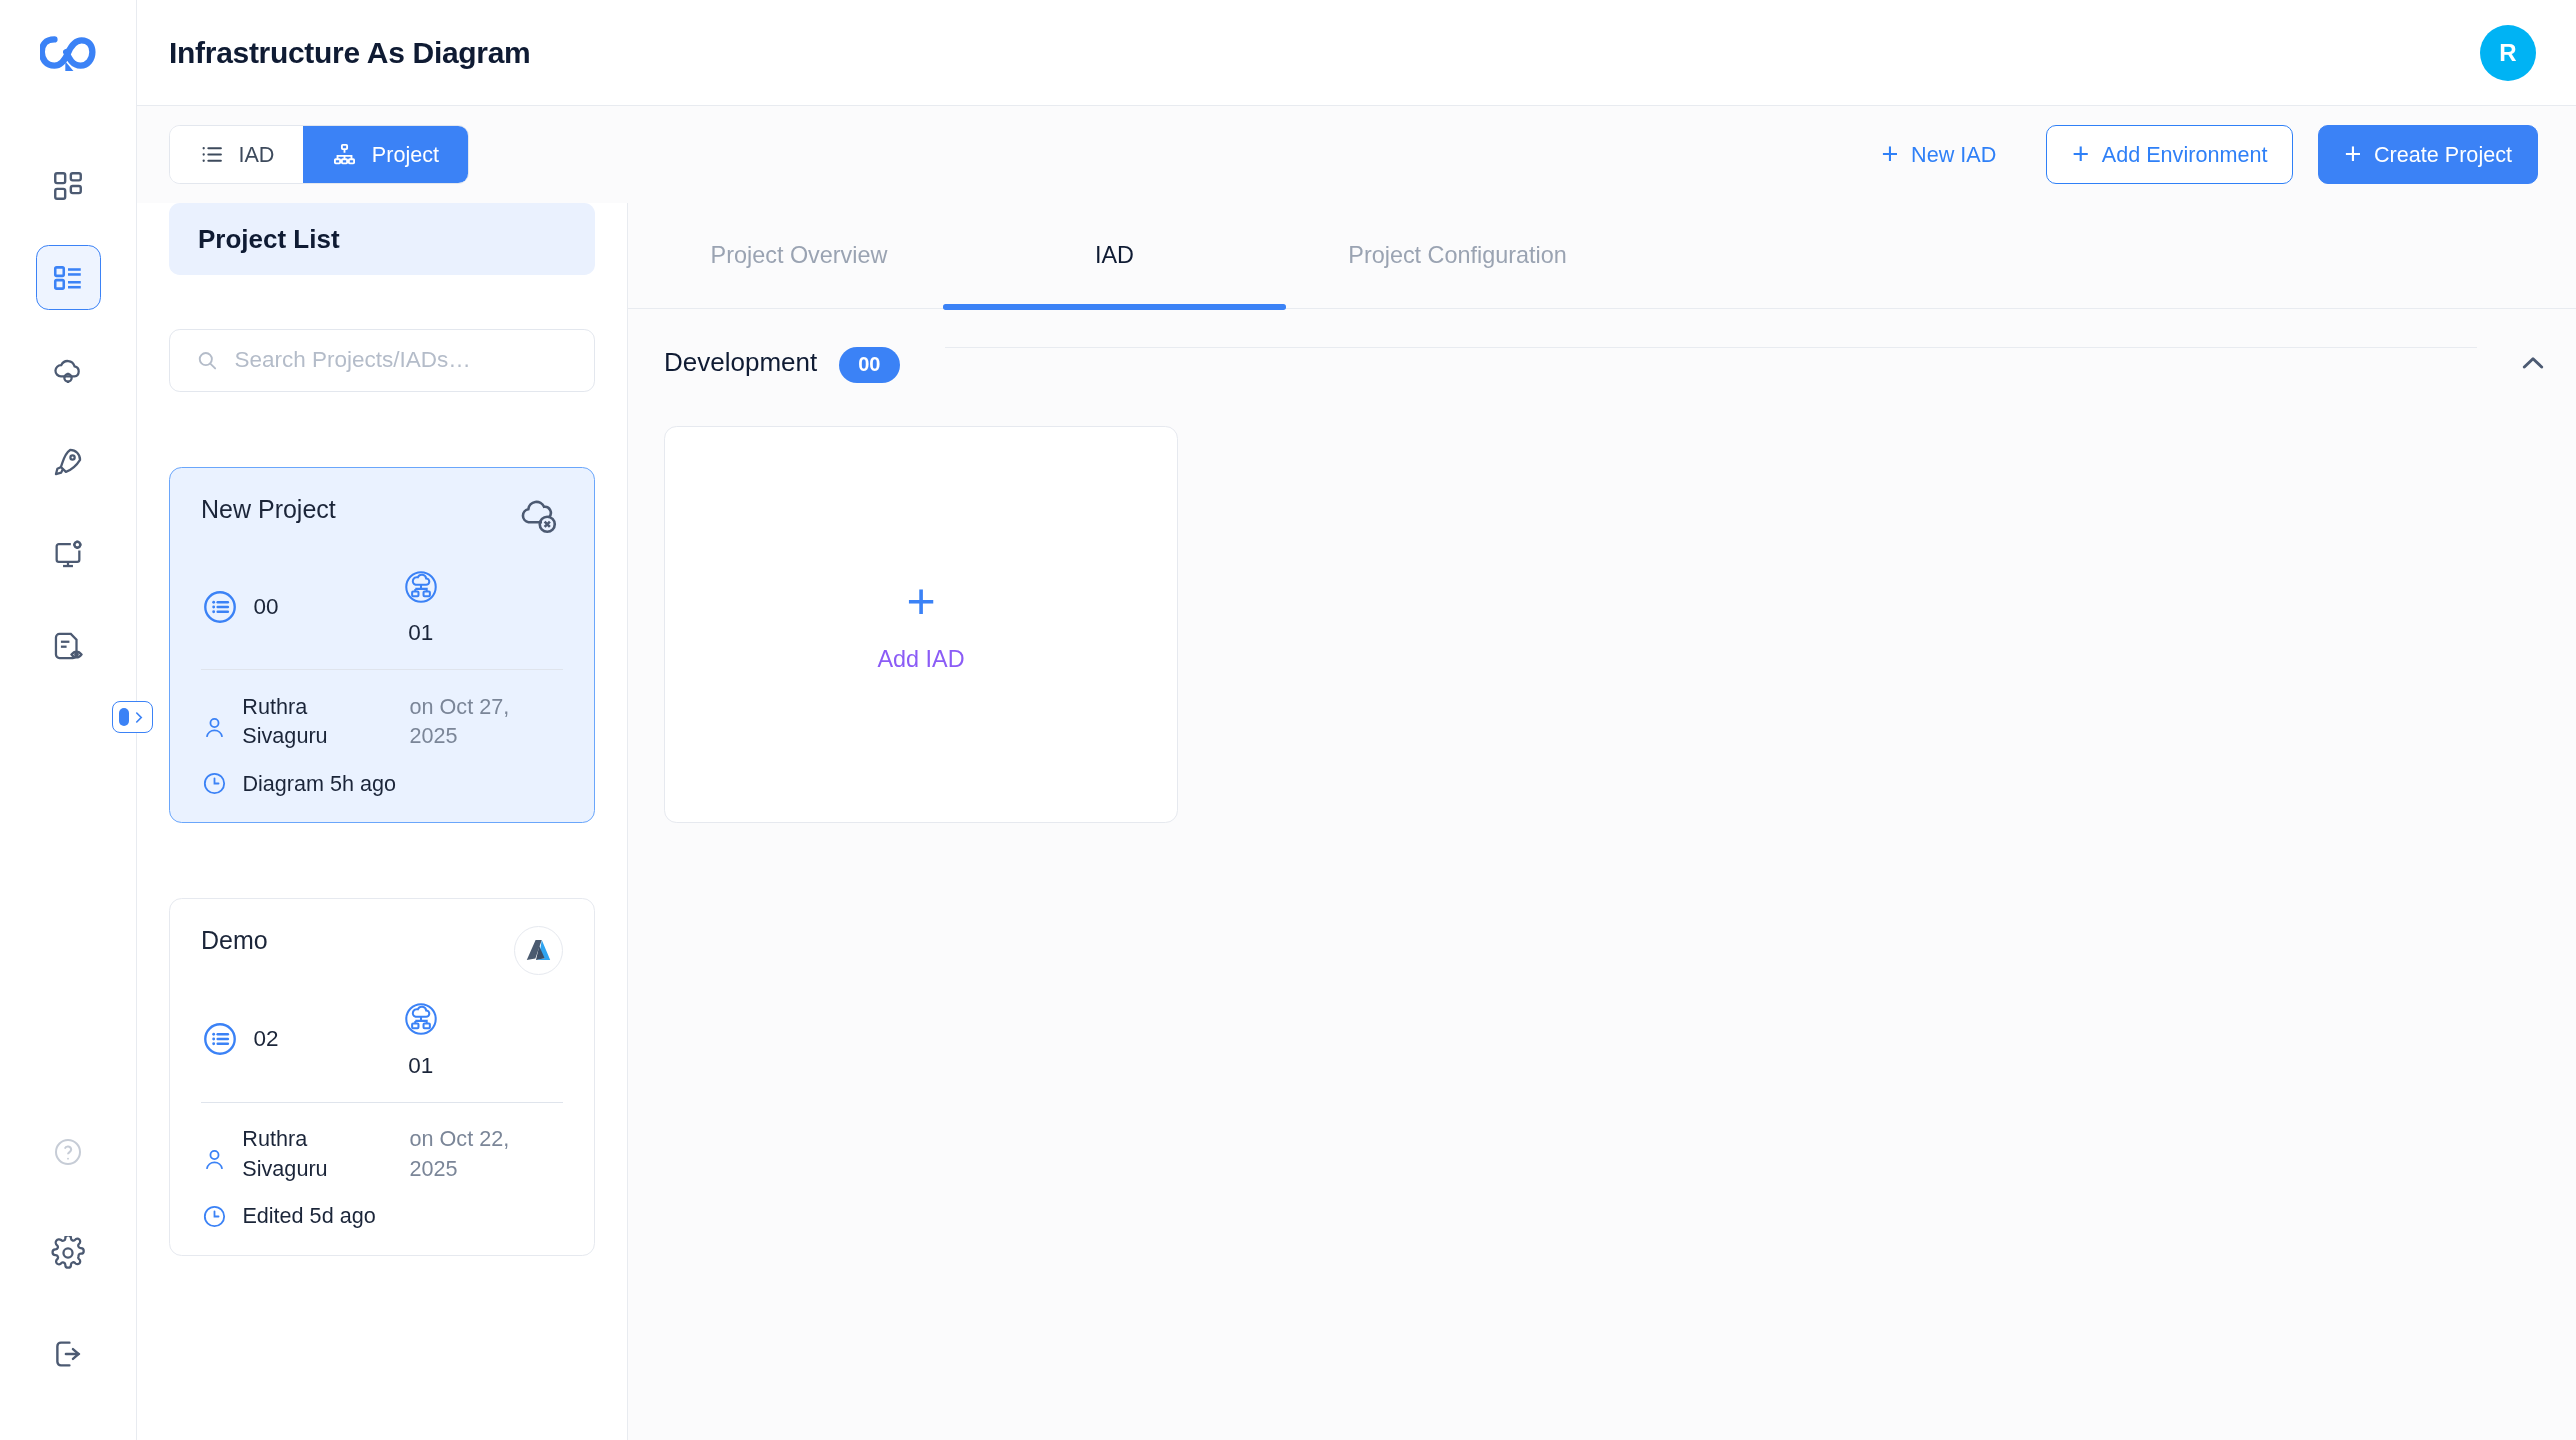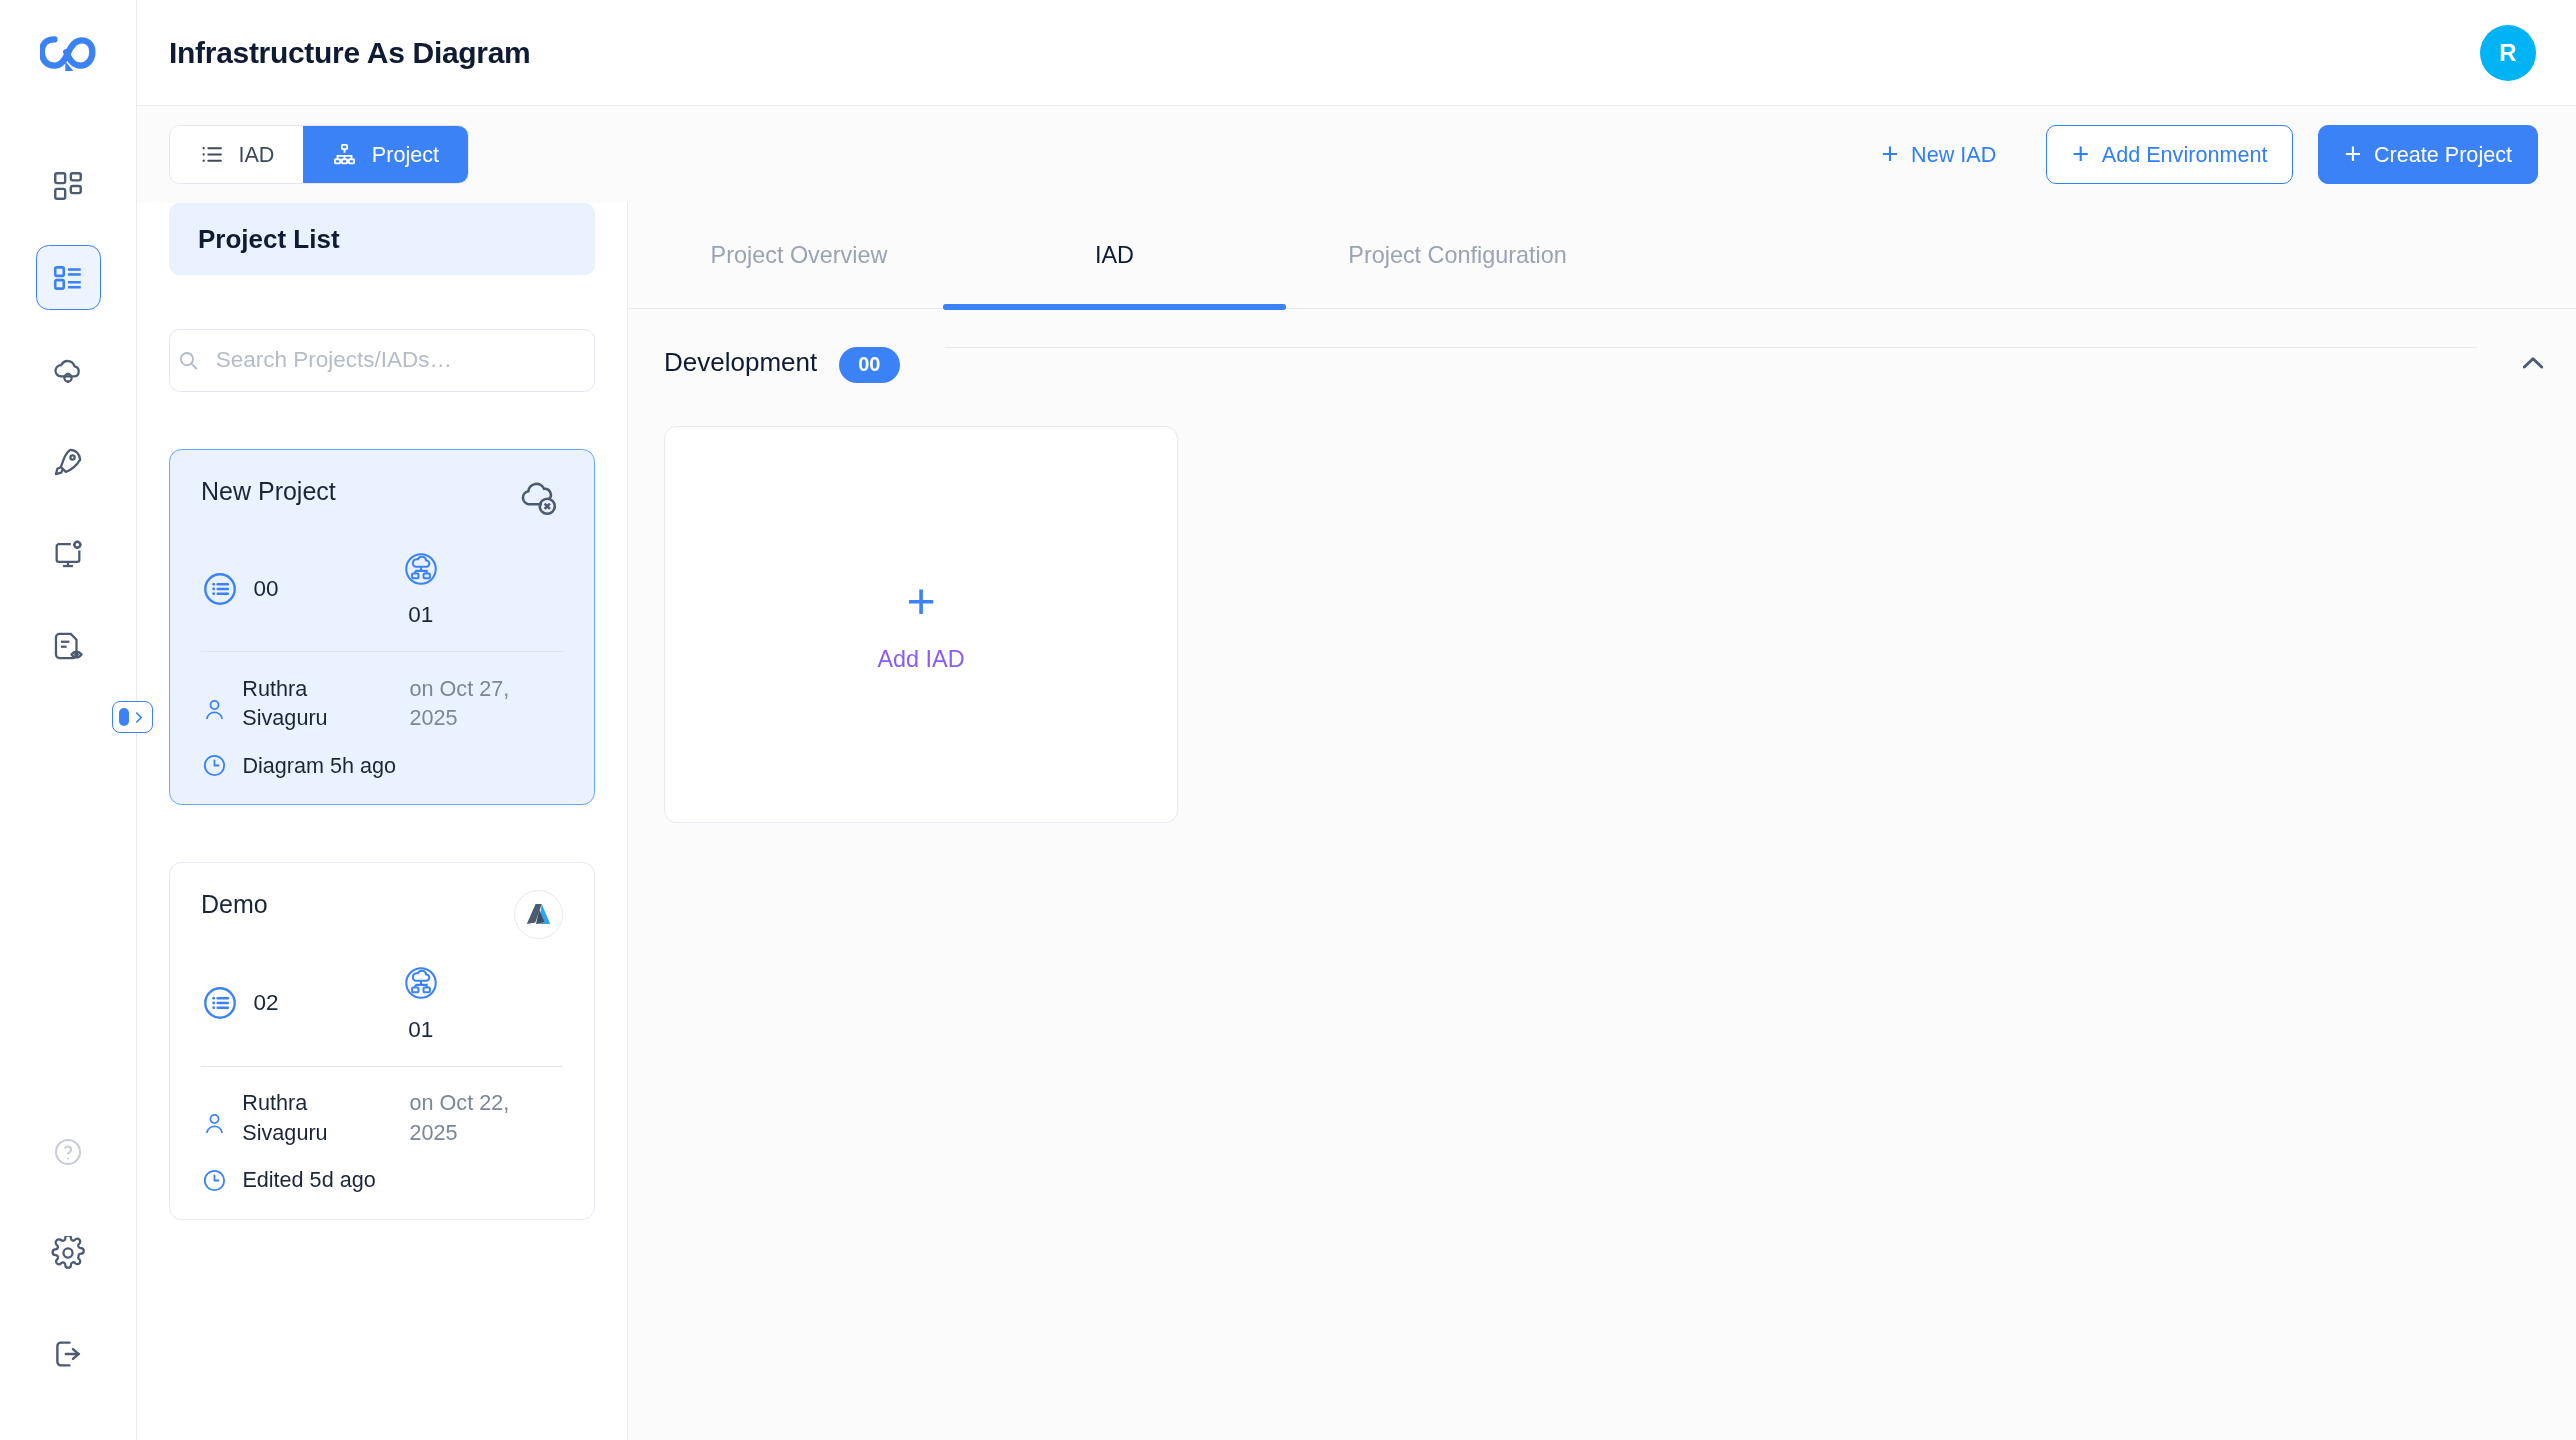--- a/index.html
+++ b/index.html
@@ -107,30 +107,30 @@
   }
   .projects-inner { padding: 0 32px; display: flex; flex-direction: column; height: 100%; gap: 32px; }
   .panel-head {
     background: #eaf1fe; border-radius: 10.8px;
     height: 72px; display: flex; align-items: center; padding: 0 29px;
     margin-top: 0;
   }
   .panel-head-title { font-size: 26px; font-weight: 700; color: #0f1b33; }
   .search {
     margin-top: 21.6px; height: 63px; border: 0.9px solid #e3e7ee; border-radius: 10.8px;
-    display: flex; align-items: center; gap: 16px; padding: 0 7px; background: #fff;
+    display: flex; align-items: center; gap: 16px; padding: 0 26px; background: #fff;
   }
   .search input {
     border: none; outline: none; font-size: 22.5px; color: #39465a;
     font-family: "Liberation Sans", sans-serif; background: transparent; width: 100%;
   }
   .search input::placeholder { color: #b4bcc9; }
 
   .pcard {
-    margin-top: 25px; border-radius: 12.6px; border: 0.9px solid #e6e9ef;
+    margin-top: 43px; border-radius: 12.6px; border: 0.9px solid #e6e9ef;
     background: #ffffff; padding: 27px 31px 25px 31px; cursor: pointer;
   }
   .pcard.selected { background: #eaf2ff; border: 1.8px solid #6aa6fb; }
   .pcard-top { display: flex; align-items: flex-start; }
   .pcard-name { font-size: 25px; color: #1b2539; }
   .pcard-badge { margin-left: auto; }
   .cloud-circle {
     width: 49px; height: 49px; border-radius: 50%;
     border: 0.9px solid #e6e9ef; background:#fff;
     display: flex; align-items: center; justify-content: center;

